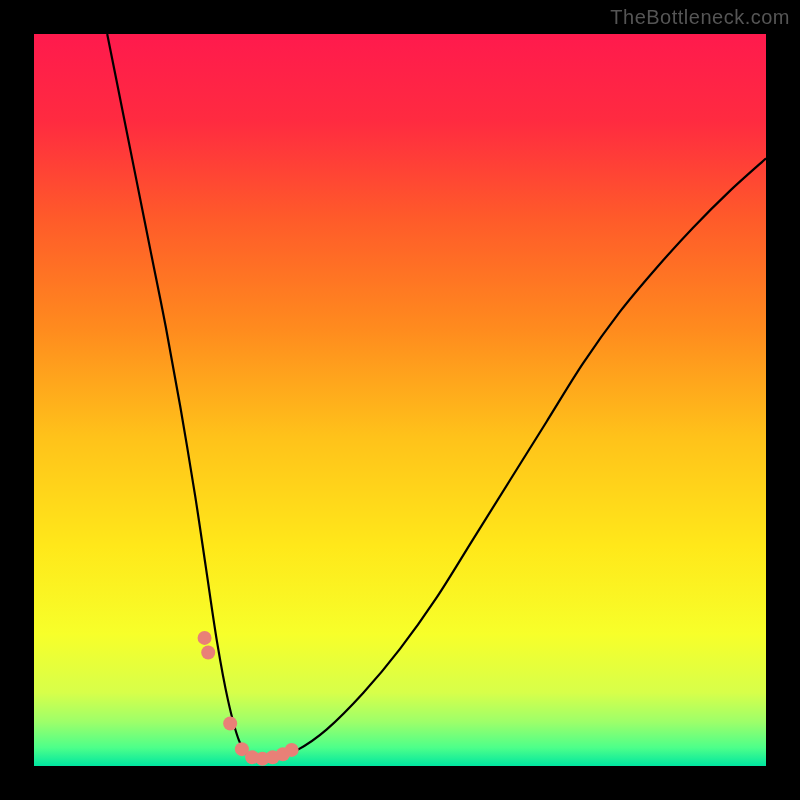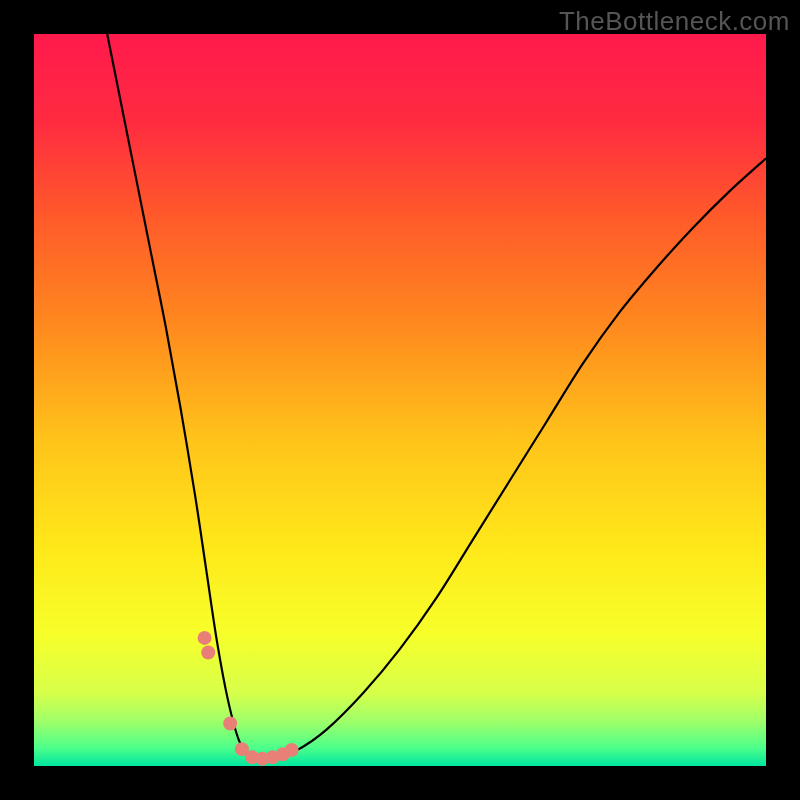--- a/index.html
+++ b/index.html
@@ -16,21 +16,21 @@
     top: 0; left: 0;
     width: 800px;
     height: 800px;
     background: #000;
   }
   .watermark {
     position: absolute;
     top: 6px;
     right: 10px;
     color: #555;
-    font-size: 26px;
+    font-size: 20px;
     letter-spacing: 0.5px;
     z-index: 20;
     user-select: none;
   }
   svg {
     position: absolute;
     top: 0;
     left: 0;
   }
 </style>

